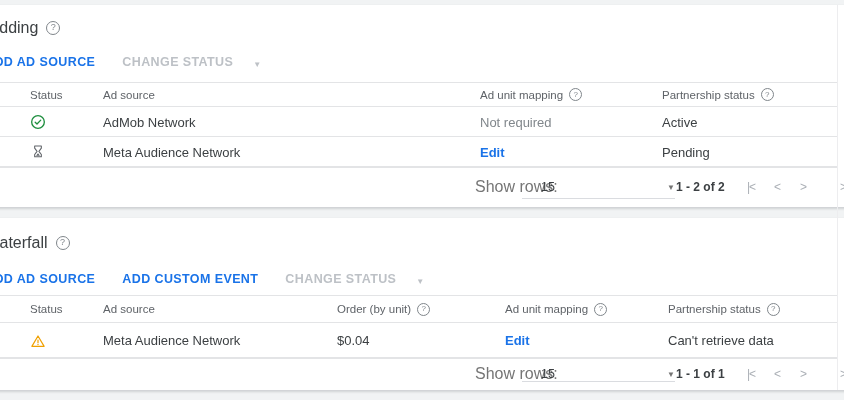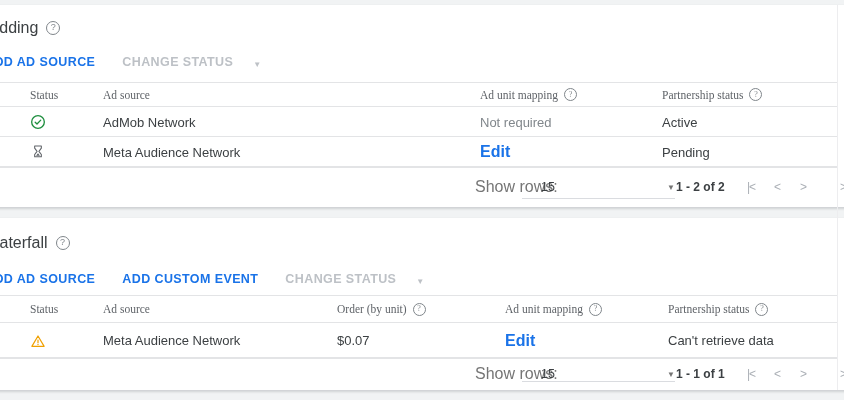--- a/index.html
+++ b/index.html
@@ -30,24 +30,24 @@
   .g2{grid-template-columns:73px 234px 168px 163px 1fr;}
   .thead{height:25px;position:relative;}
   .thead::before,.thead::after,.row::after,.tfoot::before{
         content:"";position:absolute;left:0;width:877px;border-bottom:1px solid #e3e4e6;}
   .thead::before{top:0;}
   .thead::after{bottom:0;}
   .row{position:relative;}
   .row::after{bottom:0;}
   .r30{height:30px;}
   .r35{height:35px;}
-  .th{font-size:11.5px;color:#5f6368;font-weight:400;display:flex;align-items:center;white-space:nowrap;font-family:Liberation Serif, serif;}
+  .th{font-size:11.5px;color:#5f6368;font-weight:400;display:flex;align-items:center;white-space:nowrap;}
   .td{font-size:13px;color:#3c4043;display:flex;align-items:center;white-space:nowrap;}
   .td.muted{color:#80868b;text-align:right;}
-  .td.link{color:#1a73e8;font-weight:700;font-size:16px;cursor:pointer;}
+  .td.link{color:#1a73e8;font-weight:700;font-size:13px;cursor:pointer;}
   .sicon{width:16px;height:16px;display:block;}
 
   .tfoot{position:relative;}
   .tfoot::before{top:0;}
   .f1{height:40px;}
   .f2{height:32px;}
   .fitem{position:absolute;top:50%;transform:translateY(-50%);white-space:nowrap;}
   .showrows-label{left:515px;font-size:16px;color:#757575;}
   .showrows-value{left:581px;font-size:12.5px;color:#3c4043;}
   .select-underline{position:absolute;left:562px;width:153px;bottom:8px;border-bottom:1px solid #dadce0;height:0;}
@@ -162,21 +162,21 @@
 
     <div class="grid g2 row r35">
       <div class="td">
         <svg class="sicon" viewBox="0 0 24 24">
           <path d="M12 4.5L21.2 20H2.8z" fill="none" stroke="#f0a000" stroke-width="1.8" stroke-linejoin="round"></path>
           <path d="M12 10.5v4" stroke="#f0a000" stroke-width="1.8" stroke-linecap="round"></path>
           <circle cx="12" cy="17.2" r="1" fill="#f0a000"></circle>
         </svg>
       </div>
       <div class="td">Meta Audience Network</div>
-      <div class="td">$0.07</div>
+      <div class="td">$0.04</div>
       <div class="td link">Edit</div>
       <div class="td">Can't retrieve data</div>
     </div>
 
     <div class="tfoot f2">
       <span class="fitem showrows-label">Show rows:</span>
       <span class="fitem showrows-value">15</span>
       <span class="select-underline"></span>
       <span class="fitem select-caret">▼</span>
       <span class="fitem range">1 - 1 of 1</span>

